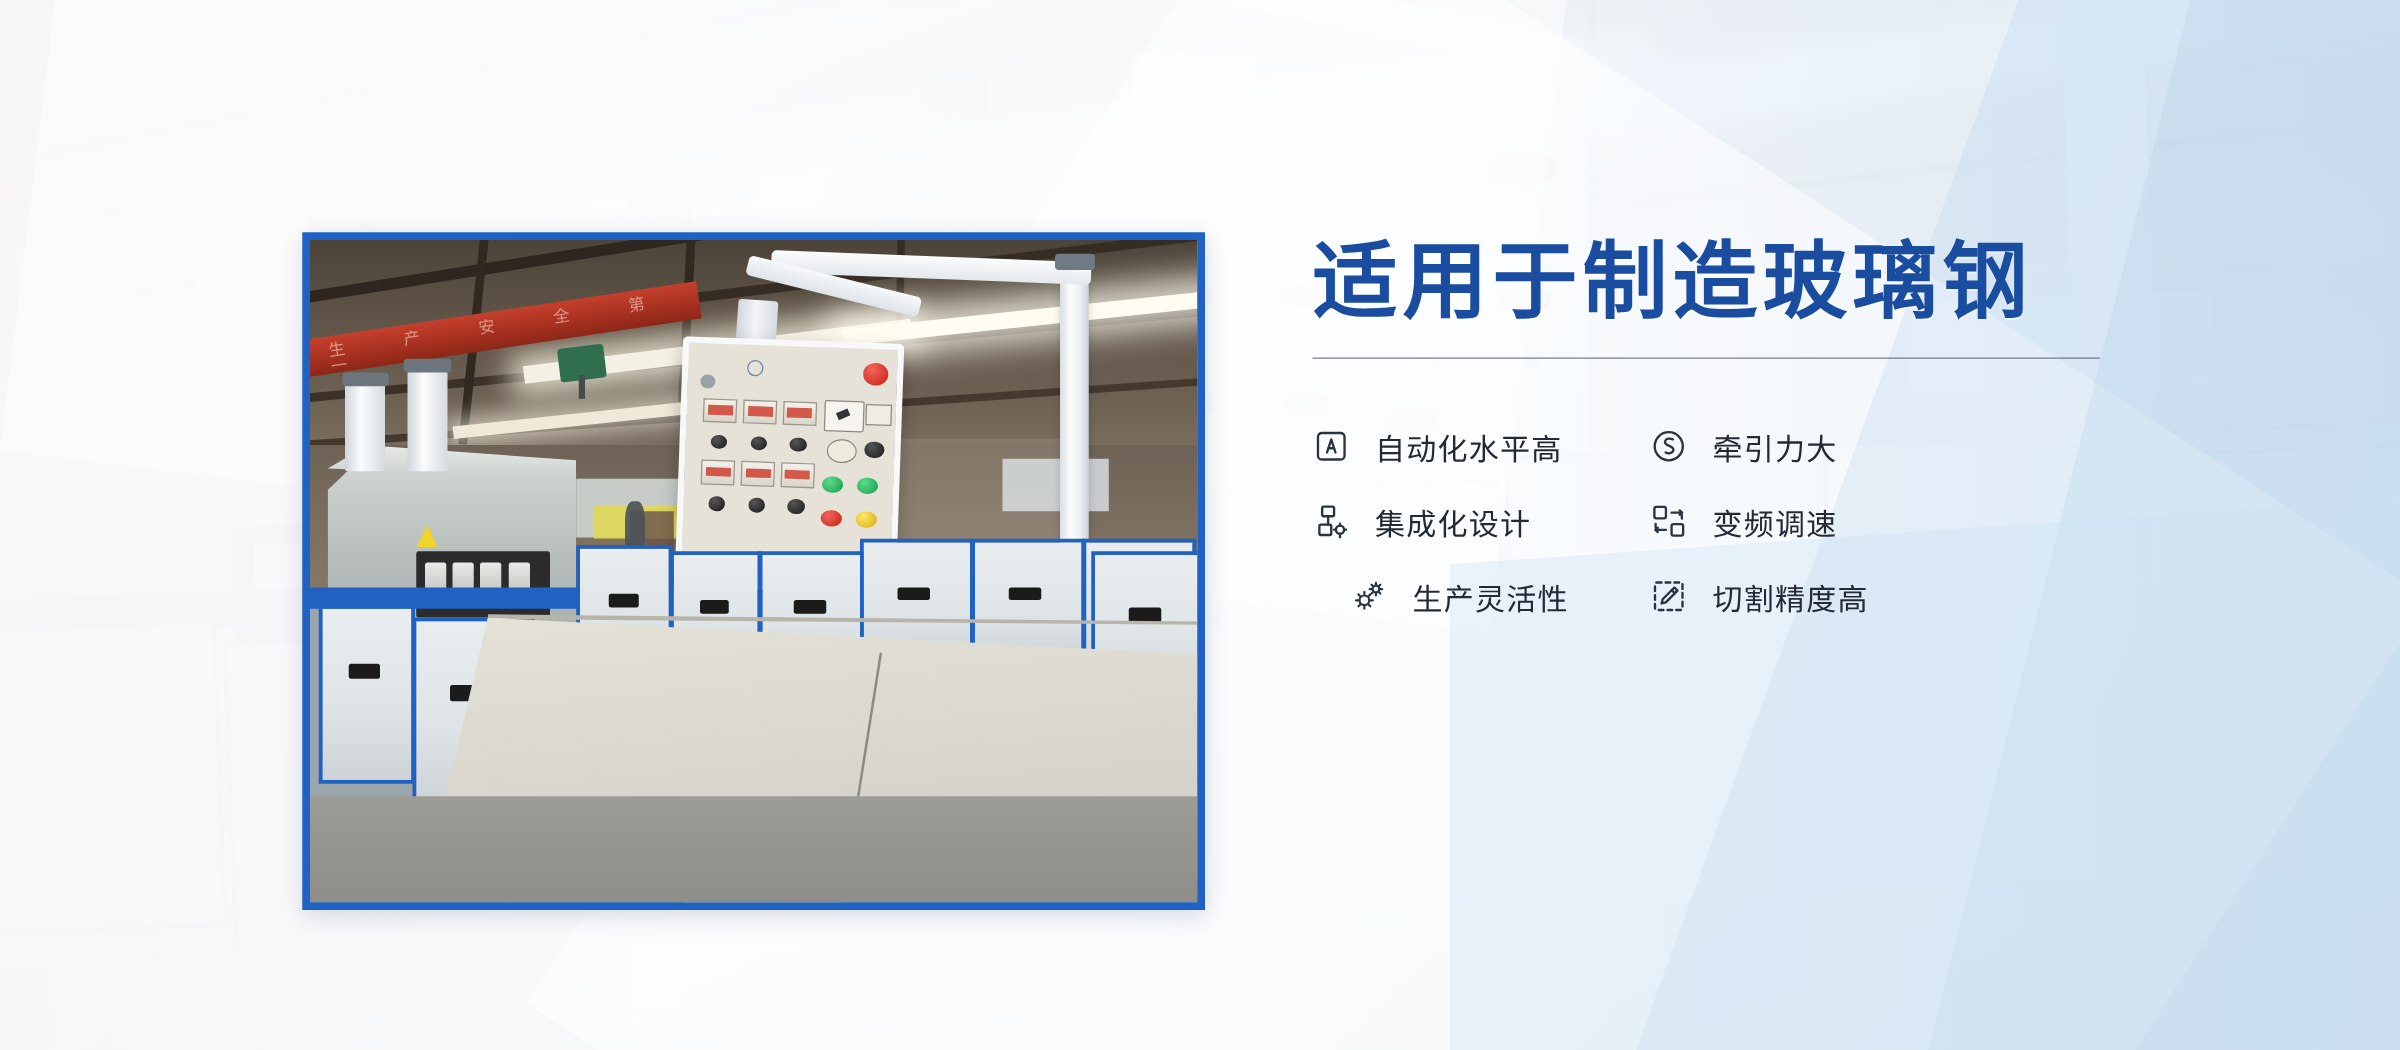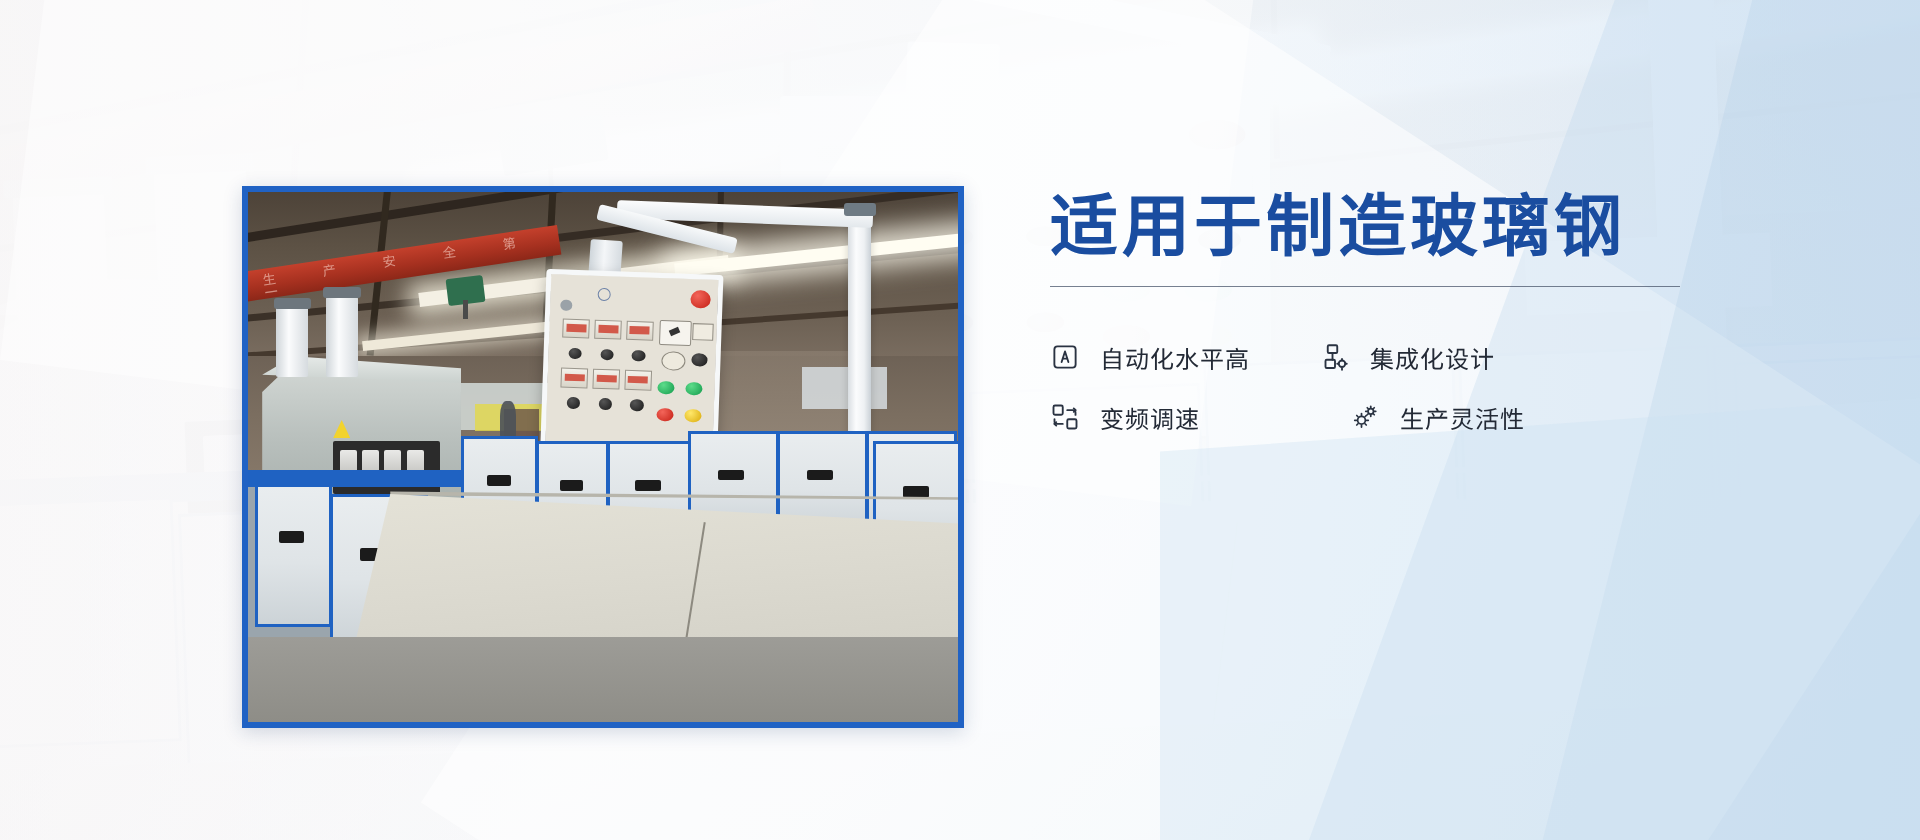--- a/index.html
+++ b/index.html
@@ -525,20 +525,29 @@
         <span class="feat-ico">
           <svg viewBox="0 0 24 24" fill="none" stroke="currentColor" stroke-width="1.5" stroke-linecap="round" stroke-linejoin="round">
             <rect x="3.5" y="3.5" width="17" height="17" rx="2.5"></rect>
             <path d="M9.3 16 L12 7.6 L14.7 16"></path>
             <path d="M10.3 13.3 H13.7"></path>
           </svg>
         </span>
         <span class="feat-txt">自动化水平高</span>
       </div>
 
+      <div class="feat">
+        <span class="feat-ico">
+          <svg viewBox="0 0 24 24" fill="none" stroke="currentColor" stroke-width="1.5" stroke-linecap="round" stroke-linejoin="round">
+            <circle cx="12" cy="12" r="9"></circle>
+            <path d="M14.6 7.6c-1.9-1-4.3-.5-4.9 1.1-.6 1.6 1.2 2.5 2.6 3.1 1.4.6 3.2 1.5 2.6 3.1-.6 1.6-3 2.1-4.9 1.1"></path>
+          </svg>
+        </span>
+        <span class="feat-txt">牵引力大</span>
+      </div>
 
       <div class="feat">
         <span class="feat-ico">
           <svg viewBox="0 0 24 24" fill="none" stroke="currentColor" stroke-width="1.5" stroke-linecap="round" stroke-linejoin="round">
             <rect x="6.2" y="2.6" width="7.6" height="6.2" rx="1"></rect>
             <rect x="4.4" y="14.2" width="7.6" height="6.6" rx="1"></rect>
             <path d="M10 8.8v5.4"></path>
             <circle cx="17.6" cy="17.4" r="2.6"></circle>
             <path d="M17.6 13.6v1M17.6 21.2v1M13.8 17.4h1M20.4 17.4h1"></path>
           </svg>
@@ -567,16 +576,26 @@
             <path d="M9.2 9.2v1.4M9.2 18.6v1.4M3.8 14.6h1.4M13.2 14.6h1.4
                      M5.4 10.8l1 1M12 17.4l1 1M13 10.8l-1 1M6.4 17.4l-1 1"></path>
             <circle cx="16.6" cy="7.4" r="2.2"></circle>
             <path d="M16.6 3.4v1.1M16.6 10.3v1.1M12.6 7.4h1.1M19.5 7.4h1.1
                      M13.8 4.6l.8.8M18.6 9.4l.8.8M19.4 4.6l-.8.8M14.6 9.4l-.8.8"></path>
           </svg>
         </span>
         <span class="feat-txt">生产灵活性</span>
       </div>
 
+      <div class="feat">
+        <span class="feat-ico">
+          <svg viewBox="0 0 24 24" fill="none" stroke="currentColor" stroke-width="1.5" stroke-linecap="round" stroke-linejoin="round">
+            <rect x="3.2" y="3.2" width="17.6" height="17.6" rx="1.2" stroke-dasharray="3 2.6"></rect>
+            <path d="M15.6 6.4l2 2-7.5 7.5-2.7.7.7-2.7z"></path>
+            <path d="M13.9 8.1l2 2"></path>
+          </svg>
+        </span>
+        <span class="feat-txt">切割精度高</span>
+      </div>
 
     </div>
   </div>
 </div>
 
 </body></html>

